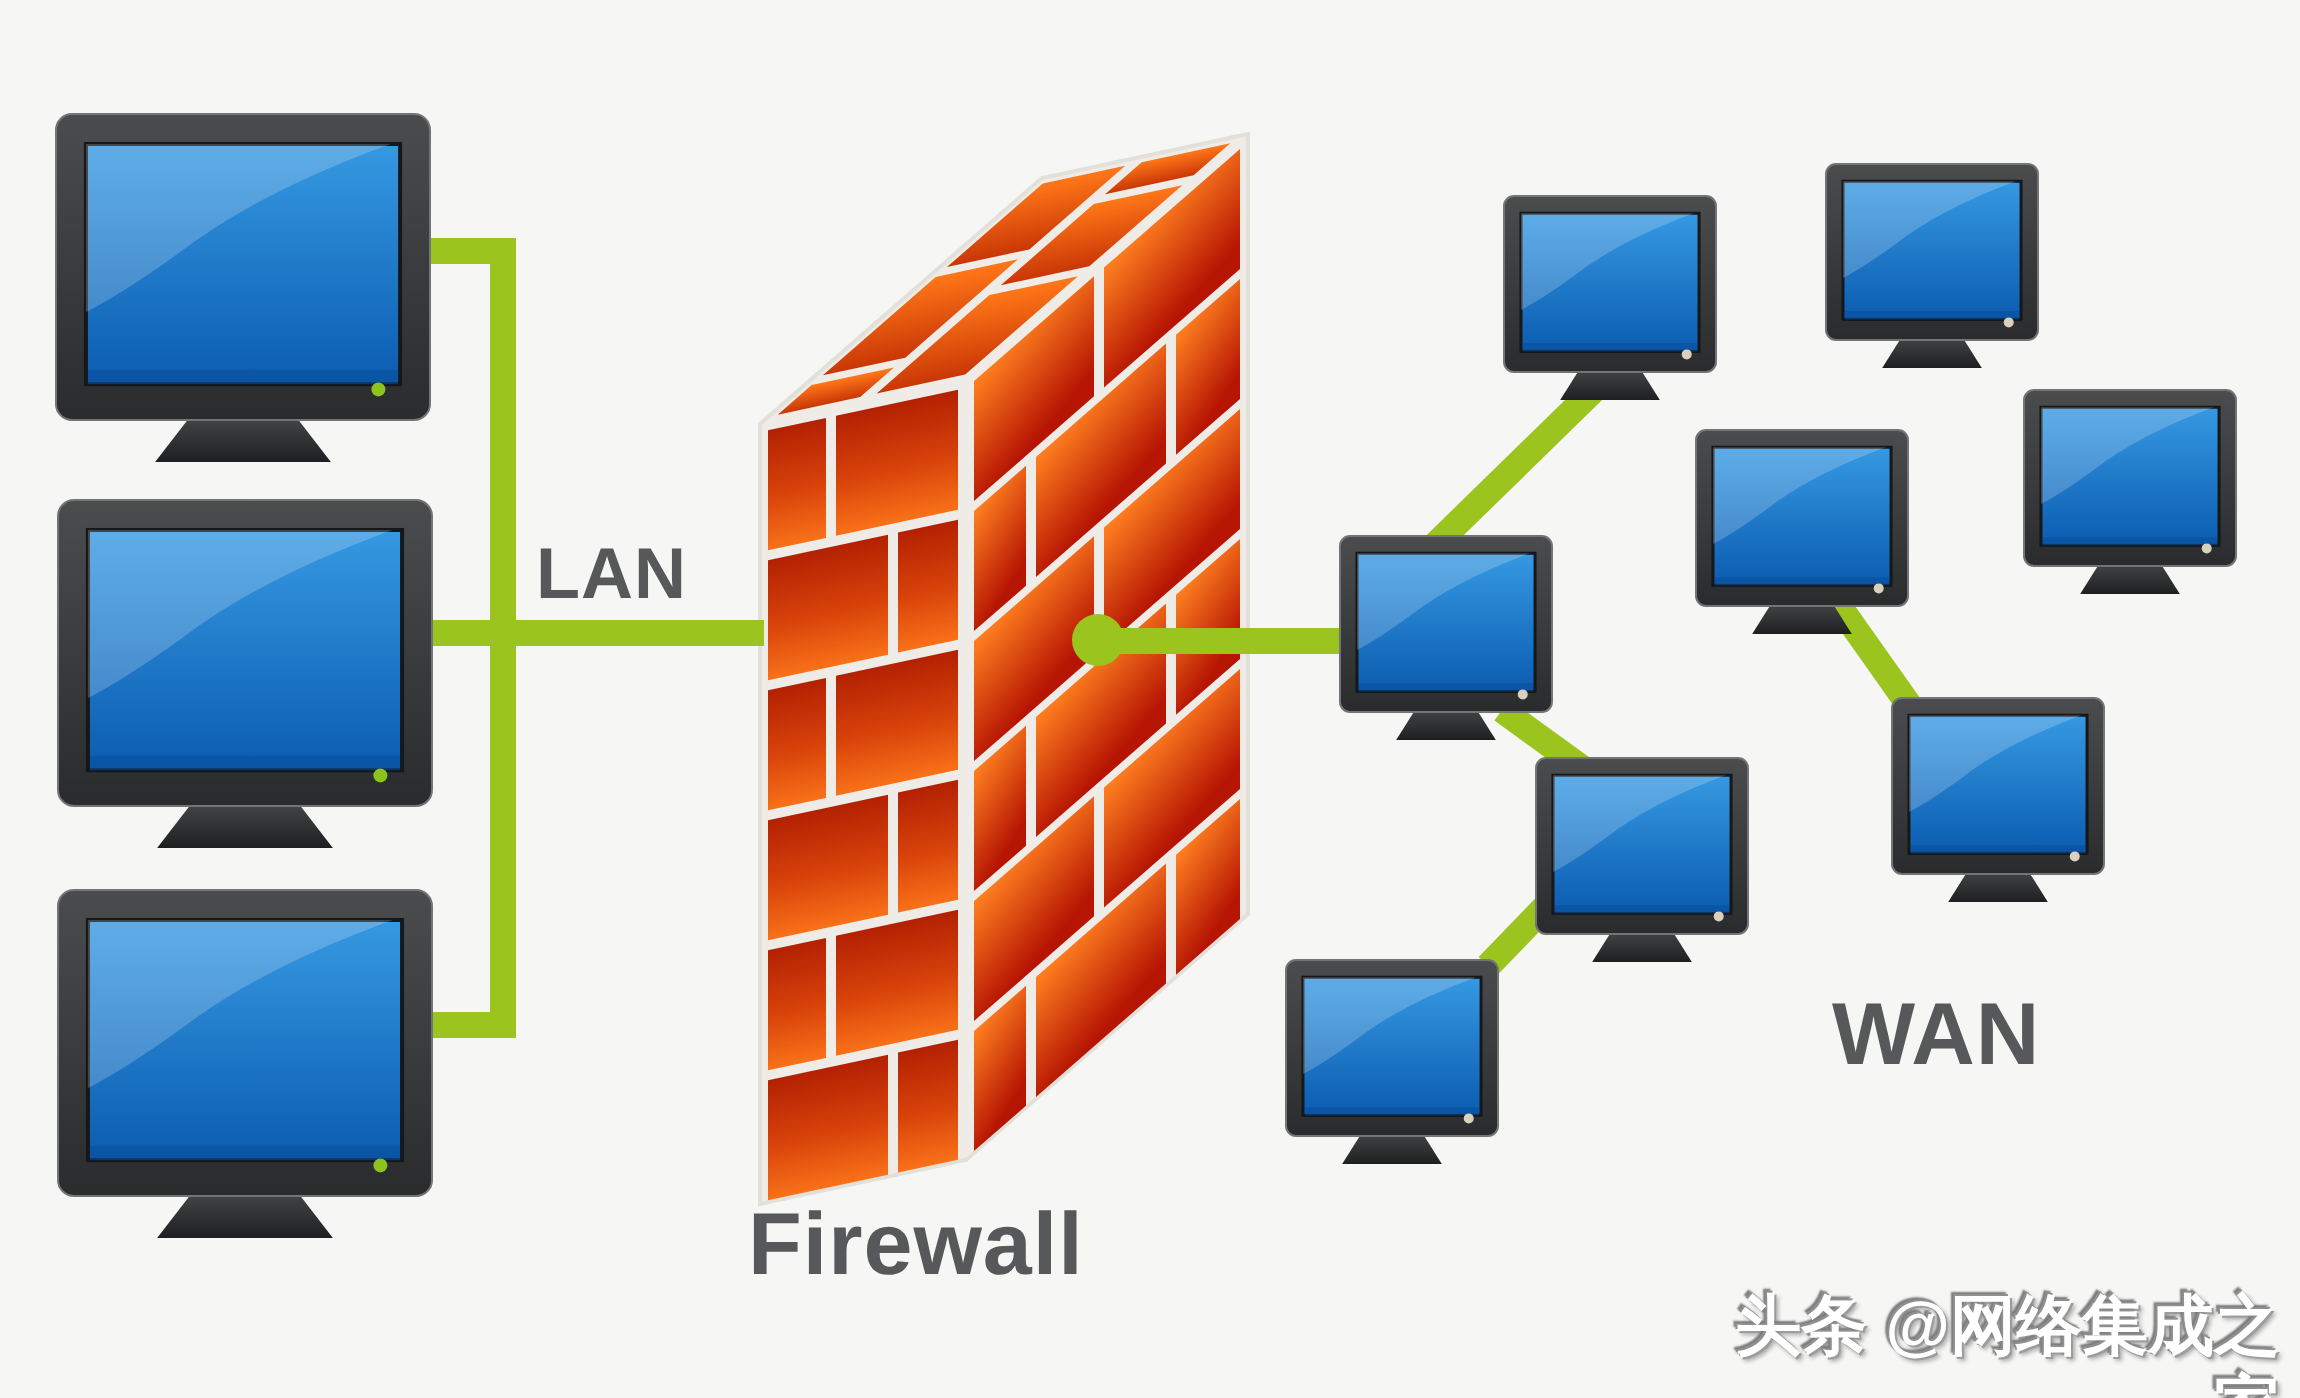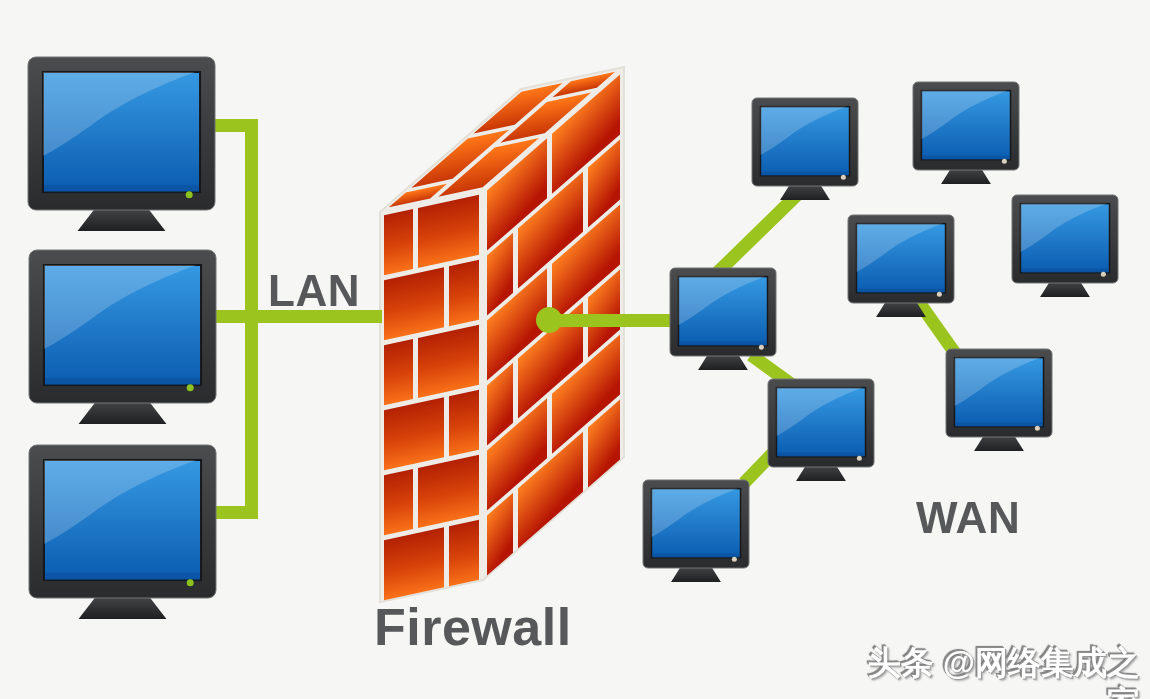--- a/index.html
+++ b/index.html
@@ -11,22 +11,22 @@
     font-family:"Liberation Sans",sans-serif;
   }
   .stage svg{position:absolute;left:0;top:0;}
   .lbl{
     position:absolute;
     font-weight:bold;
     line-height:1;
     letter-spacing:0.5px;
     user-select:none;
   }
-  .lbl-lan{left:268px;top:269px;font-size:44px;}
-  .lbl-firewall{left:374px;top:601px;font-size:52px;}
+  .lbl-lan{left:268px;top:269px;font-size:36px;}
+  .lbl-firewall{left:374px;top:601px;font-size:44px;}
   .lbl-wan{left:916px;top:496px;font-size:44px;}
   .watermark{
     position:absolute;
     left:835px;top:643px;width:305px;
     text-align:right;
     font-size:33px;
     font-weight:bold;
     line-height:1.2;
     color:#ffffff;
     text-shadow:

